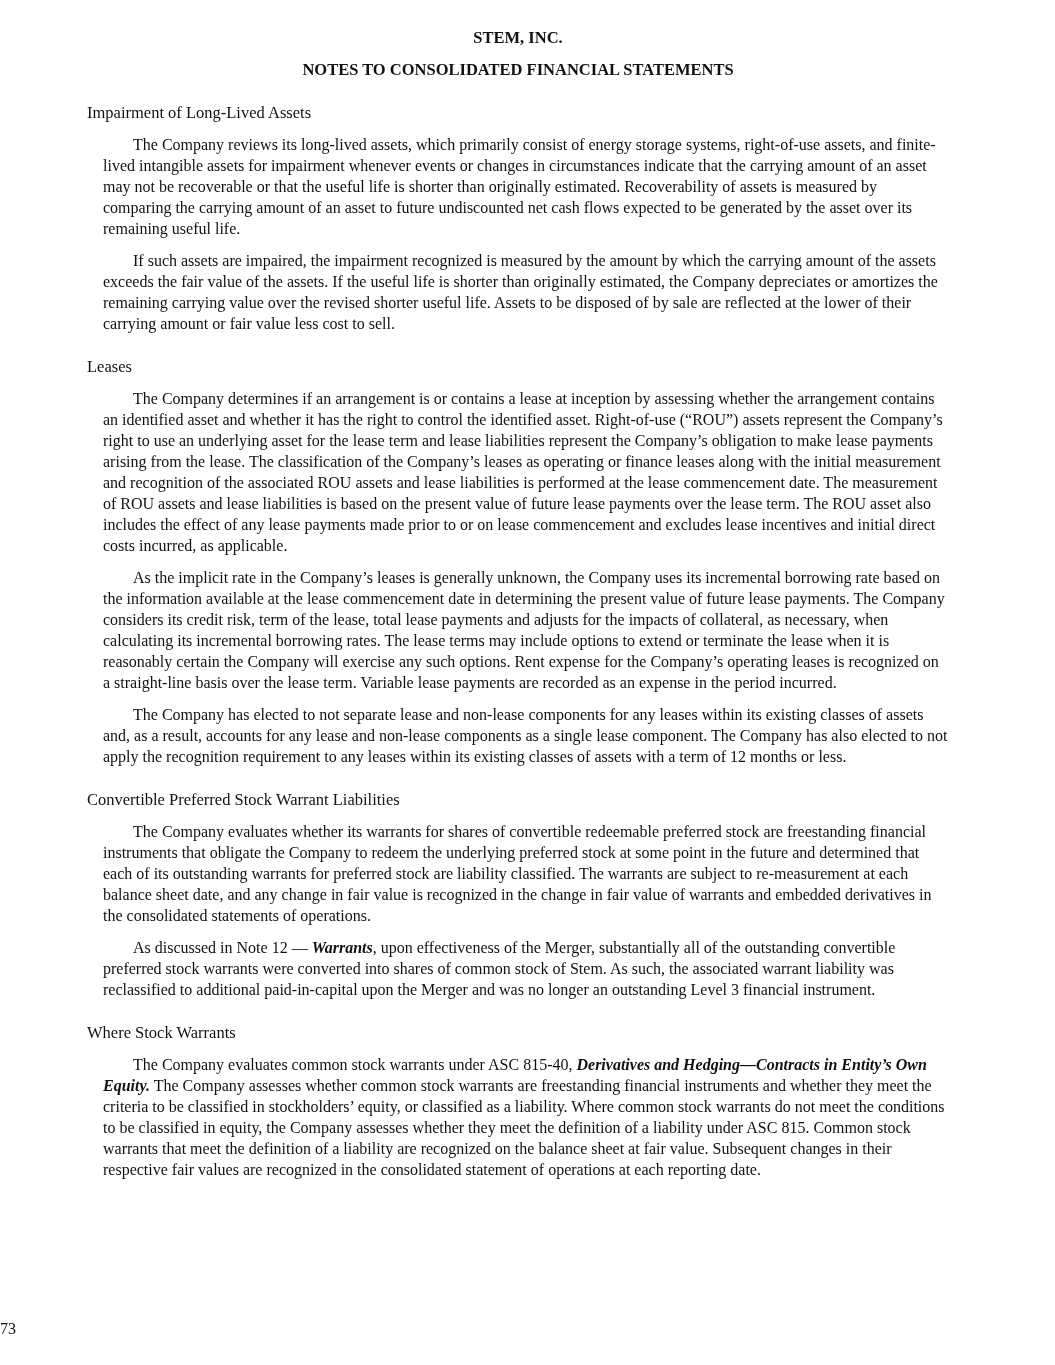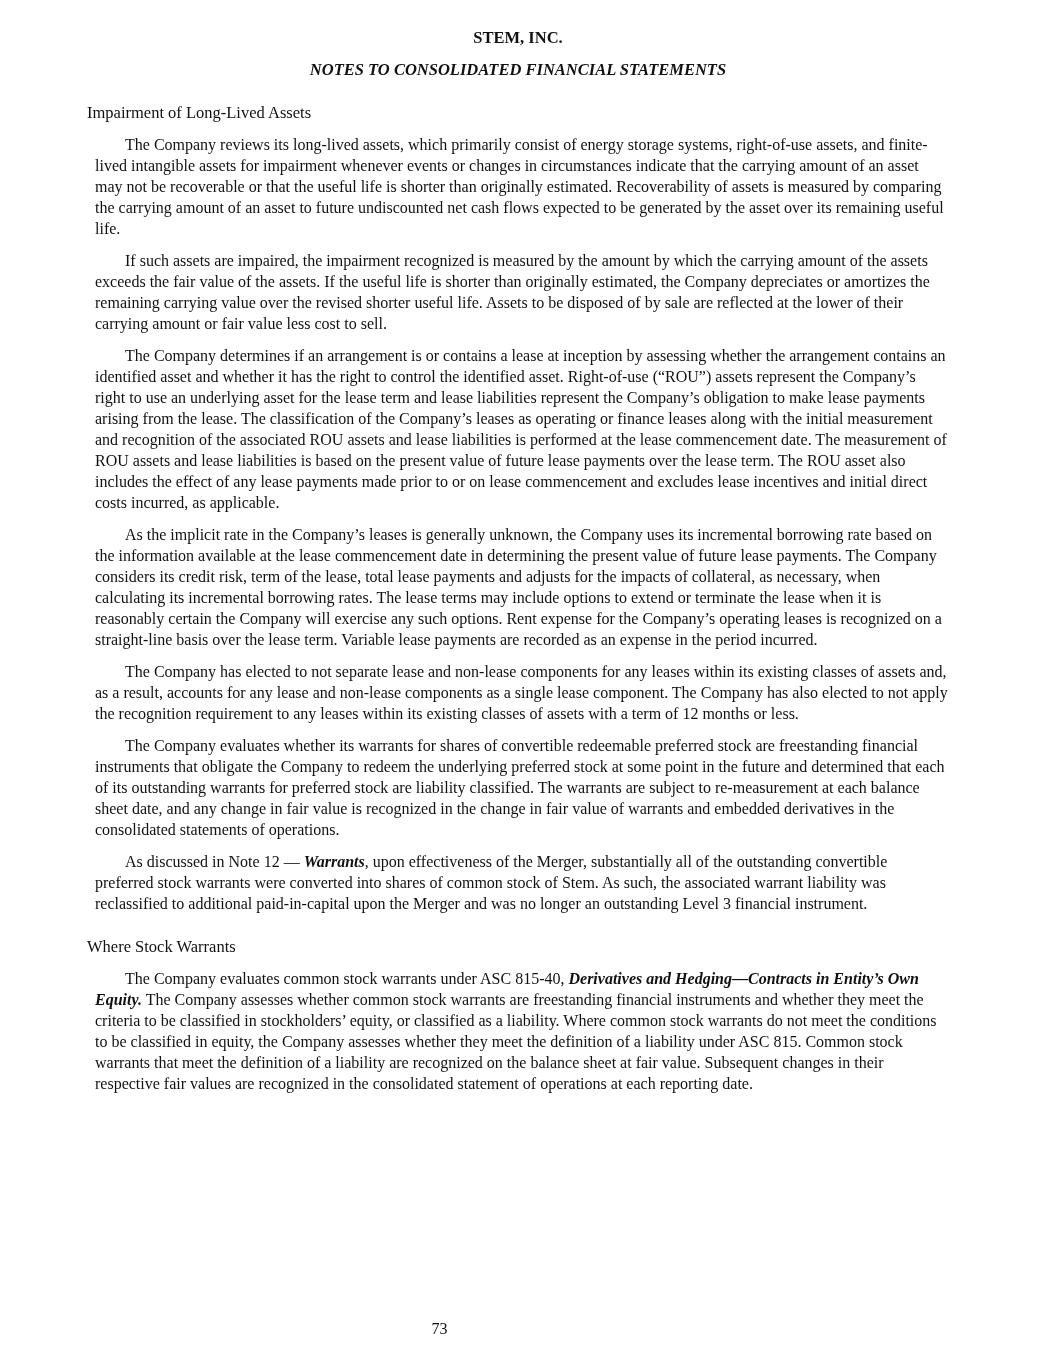--- a/index.html
+++ b/index.html
@@ -25,63 +25,63 @@
     font-weight: bold;
     font-size: 16.5px;
     line-height: 21px;
     margin: 0;
   }
   .doc-subtitle {
     font-weight: bold;
     font-size: 16.5px;
     line-height: 21px;
     margin: 11px 0 0 0;
-    font-style: italic;
   }
   .doc-body { margin-top: 2px; }
   .section-heading {
     font-size: 16.5px;
     font-weight: normal;
     line-height: 21px;
     margin: 22px 0 0 0;
   }
   .para {
     font-size: 16px;
     line-height: 21px;
-    margin: 11px 0 0 8px;
+    margin: 11px 0 0 16px;
     text-indent: 30px;
     text-align: left;
   }
   .para em { font-style: italic; font-weight: bold; }
   .page-number {
     position: absolute;
     left: 0;
     top: 1318px;
     width: 879px;
-    text-align: center;
     font-size: 16px;
     line-height: 21px;
   }
 </style>
 </head>
 <body>
 
 <div class="page">
   <div class="doc-header">
     <div class="doc-title">STEM, INC.</div>
     <div class="doc-subtitle">NOTES TO CONSOLIDATED FINANCIAL STATEMENTS</div>
   </div>
 
   <div class="doc-body">
       <h3 class="section-heading">Impairment of Long-Lived Assets</h3>
       <p class="para"><span>The Company reviews its long-lived assets, which primarily consist of energy storage systems, right-of-use assets, and finite-lived intangible assets for impairment whenever events or changes in circumstances indicate that the carrying amount of an asset may not be recoverable or that the useful life is shorter than originally estimated. Recoverability of assets is measured by comparing the carrying amount of an asset to future undiscounted net cash flows expected to be generated by the asset over its remaining useful life.</span></p>
       <p class="para"><span>If such assets are impaired, the impairment recognized is measured by the amount by which the carrying amount of the assets exceeds the fair value of the assets. If the useful life is shorter than originally estimated, the Company depreciates or amortizes the remaining carrying value over the revised shorter useful life. Assets to be disposed of by sale are reflected at the lower of their carrying amount or fair value less cost to sell.</span></p>
+      <h3 class="section-heading">Leases</h3>
       <p class="para"><span>The Company determines if an arrangement is or contains a lease at inception by assessing whether the arrangement contains an identified asset and whether it has the right to control the identified asset. Right-of-use (“ROU”) assets represent the Company’s right to use an underlying asset for the lease term and lease liabilities represent the Company’s obligation to make lease payments arising from the lease. The classification of the Company’s leases as operating or finance leases along with the initial measurement and recognition of the associated ROU assets and lease liabilities is performed at the lease commencement date. The measurement of ROU assets and lease liabilities is based on the present value of future lease payments over the lease term. The ROU asset also includes the effect of any lease payments made prior to or on lease commencement and excludes lease incentives and initial direct costs incurred, as applicable.</span></p>
       <p class="para"><span>As the implicit rate in the Company’s leases is generally unknown, the Company uses its incremental borrowing rate based on the information available at the lease commencement date in determining the present value of future lease payments. The Company considers its credit risk, term of the lease, total lease payments and adjusts for the impacts of collateral, as necessary, when calculating its incremental borrowing rates. The lease terms may include options to extend or terminate the lease when it is reasonably certain the Company will exercise any such options. Rent expense for the Company’s operating leases is recognized on a straight-line basis over the lease term. Variable lease payments are recorded as an expense in the period incurred.</span></p>
       <p class="para"><span>The Company has elected to not separate lease and non-lease components for any leases within its existing classes of assets and, as a result, accounts for any lease and non-lease components as a single lease component. The Company has also elected to not apply the recognition requirement to any leases within its existing classes of assets with a term of 12 months or less.</span></p>
+      <h3 class="section-heading">Convertible Preferred Stock Warrant Liabilities</h3>
       <p class="para"><span>The Company evaluates whether its warrants for shares of convertible redeemable preferred stock are freestanding financial instruments that obligate the Company to redeem the underlying preferred stock at some point in the future and determined that each of its outstanding warrants for preferred stock are liability classified. The warrants are subject to re-measurement at each balance sheet date, and any change in fair value is recognized in the change in fair value of warrants and embedded derivatives in the consolidated statements of operations.</span></p>
       <p class="para"><span>As discussed in Note 12 — </span><em>Warrants</em><span>, upon effectiveness of the Merger, substantially all of the outstanding convertible preferred stock warrants were converted into shares of common stock of Stem. As such, the associated warrant liability was reclassified to additional paid-in-capital upon the Merger and was no longer an outstanding Level 3 financial instrument.</span></p>
       <h3 class="section-heading">Where Stock Warrants</h3>
       <p class="para"><span>The Company evaluates common stock warrants under ASC 815-40, </span><em>Derivatives and Hedging—Contracts in Entity’s Own Equity.</em><span> The Company assesses whether common stock warrants are freestanding financial instruments and whether they meet the criteria to be classified in stockholders’ equity, or classified as a liability. Where common stock warrants do not meet the conditions to be classified in equity, the Company assesses whether they meet the definition of a liability under ASC 815. Common stock warrants that meet the definition of a liability are recognized on the balance sheet at fair value. Subsequent changes in their respective fair values are recognized in the consolidated statement of operations at each reporting date.</span></p>
     </div>
 </div>
 
 <div class="page-number">73</div>
 
 </body></html>

